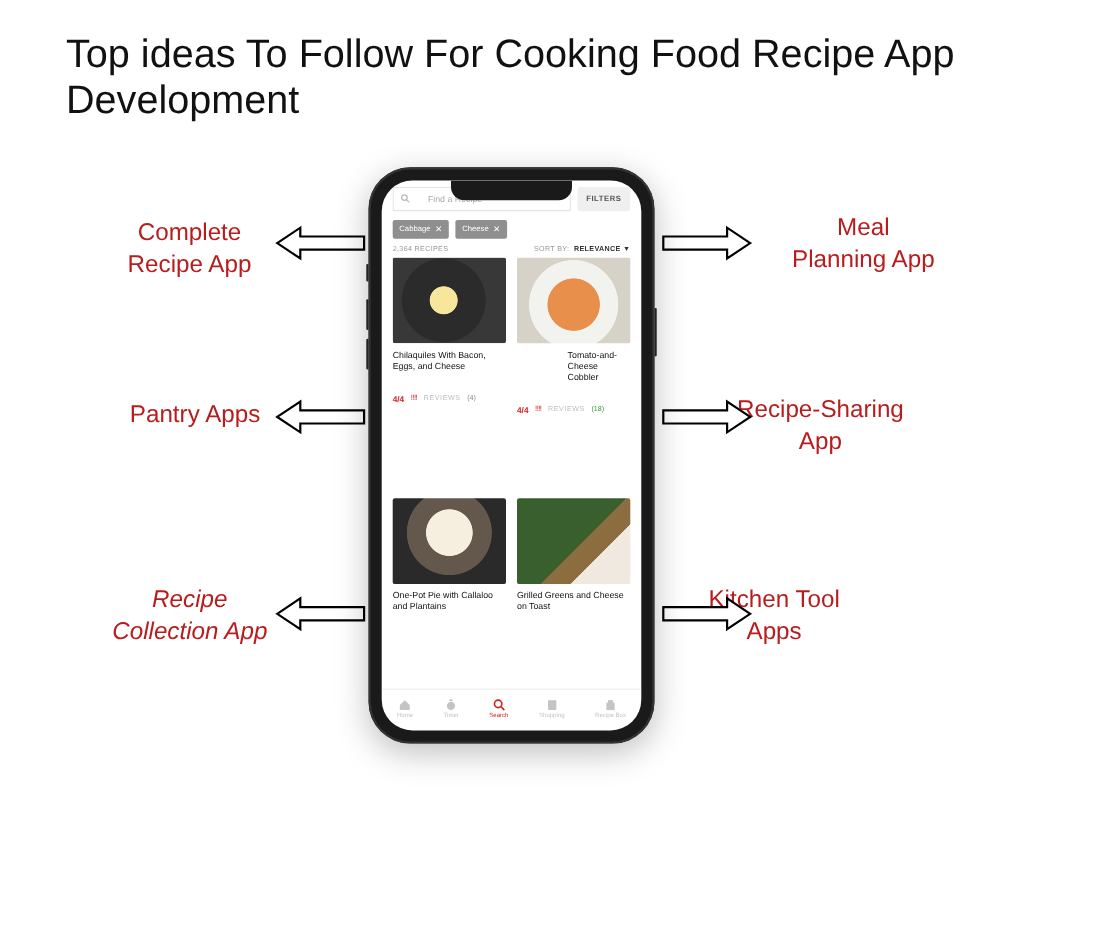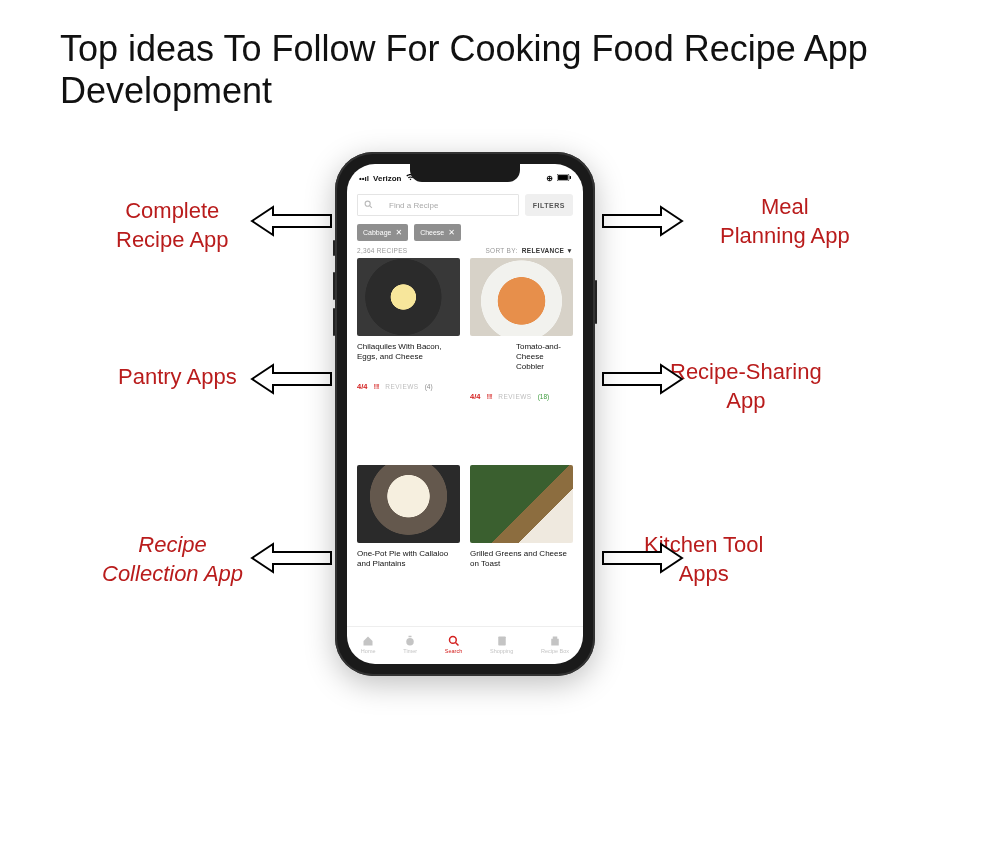--- a/index.html
+++ b/index.html
@@ -270,42 +270,20 @@
 
 <div class="phone">
   <div class="side-btn sb-silence"></div>
   <div class="side-btn sb-volup"></div>
   <div class="side-btn sb-voldn"></div>
   <div class="side-btn sb-power"></div>
   <div class="phone-inner">
     <div class="notch"></div>
     <div class="screen">
 
-      <div class="statusbar">
-        <div class="sb-left">
-          <span>••ıl</span>
-          <span style="white-space: pre-line;">Verizon</span>
-          <span>
-            <svg width="9" height="8" viewBox="0 0 14 12">
-                <path d="M7 11 L8.5 9.2 C7.6 8.5 6.4 8.5 5.5 9.2 Z M3 6.6 C5.3 4.6 8.7 4.6 11 6.6 L9.8 8 C8.2 6.6 5.8 6.6 4.2 8 Z M0.5 3.9 C4.1 0.7 9.9 0.7 13.5 3.9 L12.3 5.3 C9.3 2.7 4.7 2.7 1.8 5.3 Z" fill="#000"></path>
-              </svg>
-          </span>
-        </div>
-        <div class="sb-center" style="white-space: pre-line;">11:28 AM</div>
-        <div class="sb-right">
-          <span>⊕</span>
-          <span>
-            <svg width="14" height="7" viewBox="0 0 20 10">
-                <rect x="0" y="0" width="17" height="10" rx="2" fill="none" stroke="#000"></rect>
-                <rect x="1.5" y="1.5" width="14" height="7" fill="#000"></rect>
-                <rect x="18" y="3" width="2" height="4" fill="#000"></rect>
-              </svg>
-          </span>
-        </div>
-      </div>
 
       <div class="search-row">
         <div class="search-box">
           <span>
             <svg width="9" height="9" viewBox="0 0 16 16">
                 <circle cx="6.5" cy="6.5" r="4.5" fill="none" stroke="#bbb" stroke-width="2"></circle>
                 <line x1="10" y1="10" x2="14" y2="14" stroke="#bbb" stroke-width="2"></line>
               </svg>
           </span>
           <span style="white-space: pre-line;">Find a Recipe</span>

